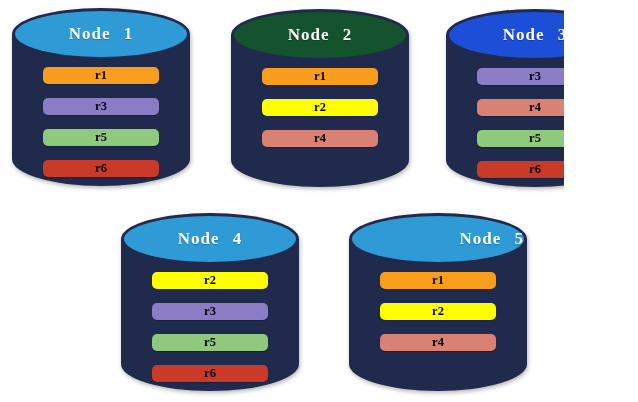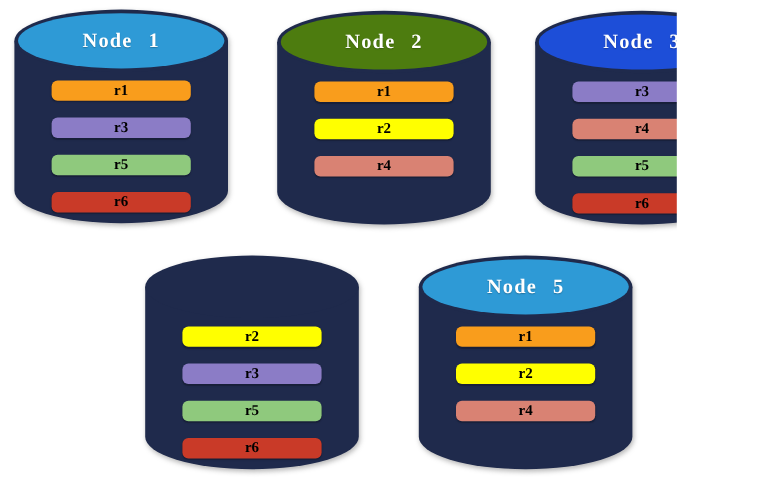--- a/index.html
+++ b/index.html
@@ -60,21 +60,21 @@
         <div class="bar" style="background: rgb(249, 157, 28); color: rgb(0, 0, 0);">r1</div>
         <div class="bar" style="background: rgb(139, 124, 198); color: rgb(0, 0, 0);">r3</div>
         <div class="bar" style="background: rgb(143, 201, 125); color: rgb(0, 0, 0);">r5</div>
         <div class="bar" style="background: rgb(201, 58, 40); color: rgb(0, 0, 0);">r6</div>
       </div>
   </div>
 
   <div class="cylinder pos-n2">
     <div class="cyl-body" style="background: rgb(31, 42, 76);"></div>
     <div class="cyl-ring" style="background: rgb(31, 42, 76);"></div>
-    <div class="cyl-face" style="background: #4d7c0f;">
+    <div class="cyl-face" style="background: #14532d;">
       <span class="cyl-title" style="color: rgb(255, 255, 255);">Node 2</span>
     </div>
     <div class="bars">
         <div class="bar" style="background: rgb(249, 157, 28); color: rgb(0, 0, 0);">r1</div>
         <div class="bar" style="background: rgb(255, 255, 0); color: rgb(0, 0, 0);">r2</div>
         <div class="bar" style="background: rgb(217, 130, 115); color: rgb(0, 0, 0);">r4</div>
       </div>
   </div>
 
   <div class="cylinder pos-n3">
@@ -87,32 +87,35 @@
         <div class="bar" style="background: rgb(139, 124, 198); color: rgb(0, 0, 0);">r3</div>
         <div class="bar" style="background: rgb(217, 130, 115); color: rgb(0, 0, 0);">r4</div>
         <div class="bar" style="background: rgb(143, 201, 125); color: rgb(0, 0, 0);">r5</div>
         <div class="bar" style="background: rgb(201, 58, 40); color: rgb(0, 0, 0);">r6</div>
       </div>
   </div>
 
   <div class="cylinder pos-n4">
     <div class="cyl-body" style="background: rgb(31, 42, 76);"></div>
     <div class="cyl-ring" style="background: rgb(31, 42, 76);"></div>
+    <div class="cyl-face" style="background: rgb(46, 154, 214);">
+      <span class="cyl-title" style="color: rgb(255, 255, 255);">Node 4</span>
+    </div>
     <div class="bars">
         <div class="bar" style="background: rgb(255, 255, 0); color: rgb(0, 0, 0);">r2</div>
         <div class="bar" style="background: rgb(139, 124, 198); color: rgb(0, 0, 0);">r3</div>
         <div class="bar" style="background: rgb(143, 201, 125); color: rgb(0, 0, 0);">r5</div>
         <div class="bar" style="background: rgb(201, 58, 40); color: rgb(0, 0, 0);">r6</div>
       </div>
   </div>
 
   <div class="cylinder pos-n5">
     <div class="cyl-body" style="background: rgb(31, 42, 76);"></div>
     <div class="cyl-ring" style="background: rgb(31, 42, 76);"></div>
-    <div class="cyl-face" style="background: rgb(46, 154, 214);">
+    <div class="cyl-face" style="background: rgb(46, 154, 214); justify-content: flex-end;">
       <span class="cyl-title" style="color: rgb(255, 255, 255);">Node 5</span>
     </div>
     <div class="bars">
         <div class="bar" style="background: rgb(249, 157, 28); color: rgb(0, 0, 0);">r1</div>
         <div class="bar" style="background: rgb(255, 255, 0); color: rgb(0, 0, 0);">r2</div>
         <div class="bar" style="background: rgb(217, 130, 115); color: rgb(0, 0, 0);">r4</div>
       </div>
   </div>
 
 </div>

